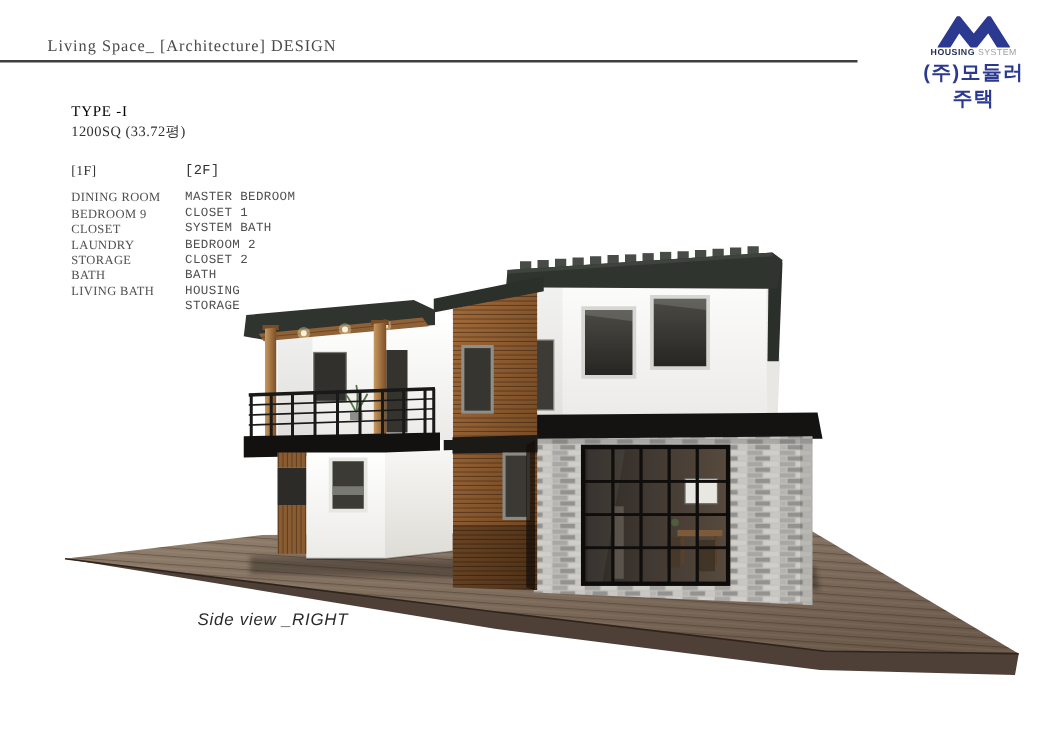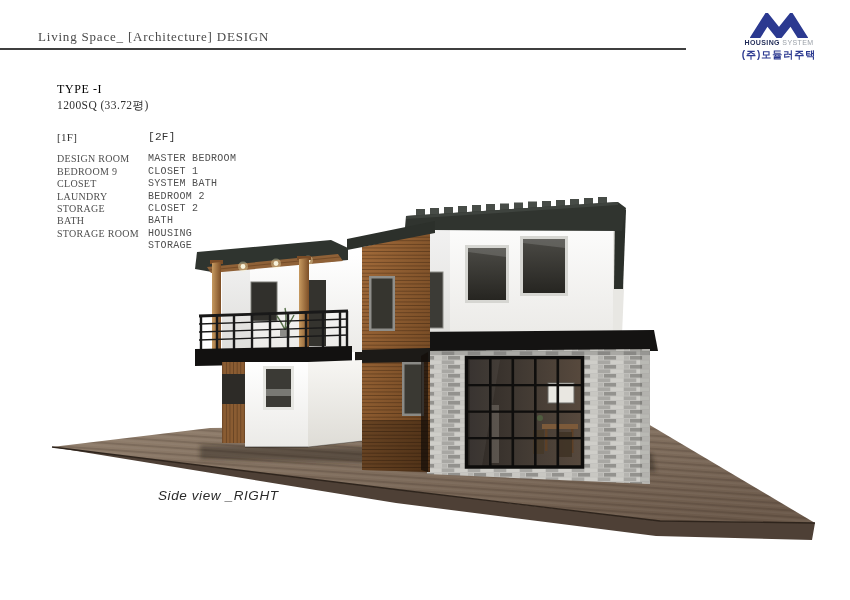--- a/index.html
+++ b/index.html
@@ -8,21 +8,21 @@
   
   .hdr-title{position:absolute;left:38px;top:29px;font-size:13px;letter-spacing:.8px;color:#4a4a4a;}
   .hdr-rule{position:absolute;left:0;top:48px;width:686px;height:2px;background:#3f3f3f;}
   
   .logo{position:absolute;left:733px;top:13px;width:92px;text-align:center;
         font-family:"Liberation Sans",sans-serif;}
   .logo svg{display:block;margin:0 auto;}
   .logo-line1{font-size:7px;font-weight:bold;letter-spacing:.4px;margin-top:1px;}
   .logo-bold{color:#1f2a56;}
   .logo-light{color:#9aa0a8;font-weight:normal;}
-  .logo-kr{font-size:10px;font-weight:bold;color:#2b3990;letter-spacing:1px;margin-top:2px;}
+  .logo-kr{font-size:16px;font-weight:bold;color:#2b3990;letter-spacing:1px;margin-top:2px;}
   
   .plan-type{position:absolute;left:57px;top:82px;font-size:12px;letter-spacing:.6px;color:#000000;}
   .plan-area{position:absolute;left:57px;top:98px;font-size:11.5px;letter-spacing:.4px;color:#2f2f2f;}
   
   .floor-col{position:absolute;top:131px;font-size:10px;line-height:12.4px;letter-spacing:.3px;color:#4f4f4f;}
   .floor-1f{left:57px;}
   .floor-2f{left:148px;font-family:Liberation Mono, monospace;}
   .floor-label{font-size:11px;color:#333;margin-bottom:10px;}
   .room{white-space:nowrap;}
   
@@ -48,27 +48,27 @@
       <span class="logo-light">SYSTEM</span>
     </div>
     <div class="logo-kr">(주)모듈러주택</div>
   </div>
 
   <div class="plan-type">TYPE -I</div>
   <div class="plan-area">1200SQ (33.72평)</div>
 
   <div class="floor-col floor-1f">
     <div class="floor-label">[1F]</div>
-    <div class="room">DESIGN ROOM</div>
+    <div class="room">DINING ROOM</div>
     <div class="room">BEDROOM 9</div>
     <div class="room">CLOSET</div>
     <div class="room">LAUNDRY</div>
     <div class="room">STORAGE</div>
     <div class="room">BATH</div>
-    <div class="room">STORAGE ROOM</div>
+    <div class="room">LIVING BATH</div>
   </div>
   <div class="floor-col floor-2f">
     <div class="floor-label">[2F]</div>
     <div class="room">MASTER BEDROOM</div>
     <div class="room">CLOSET 1</div>
     <div class="room">SYSTEM BATH</div>
     <div class="room">BEDROOM 2</div>
     <div class="room">CLOSET 2</div>
     <div class="room">BATH</div>
     <div class="room">HOUSING</div>

